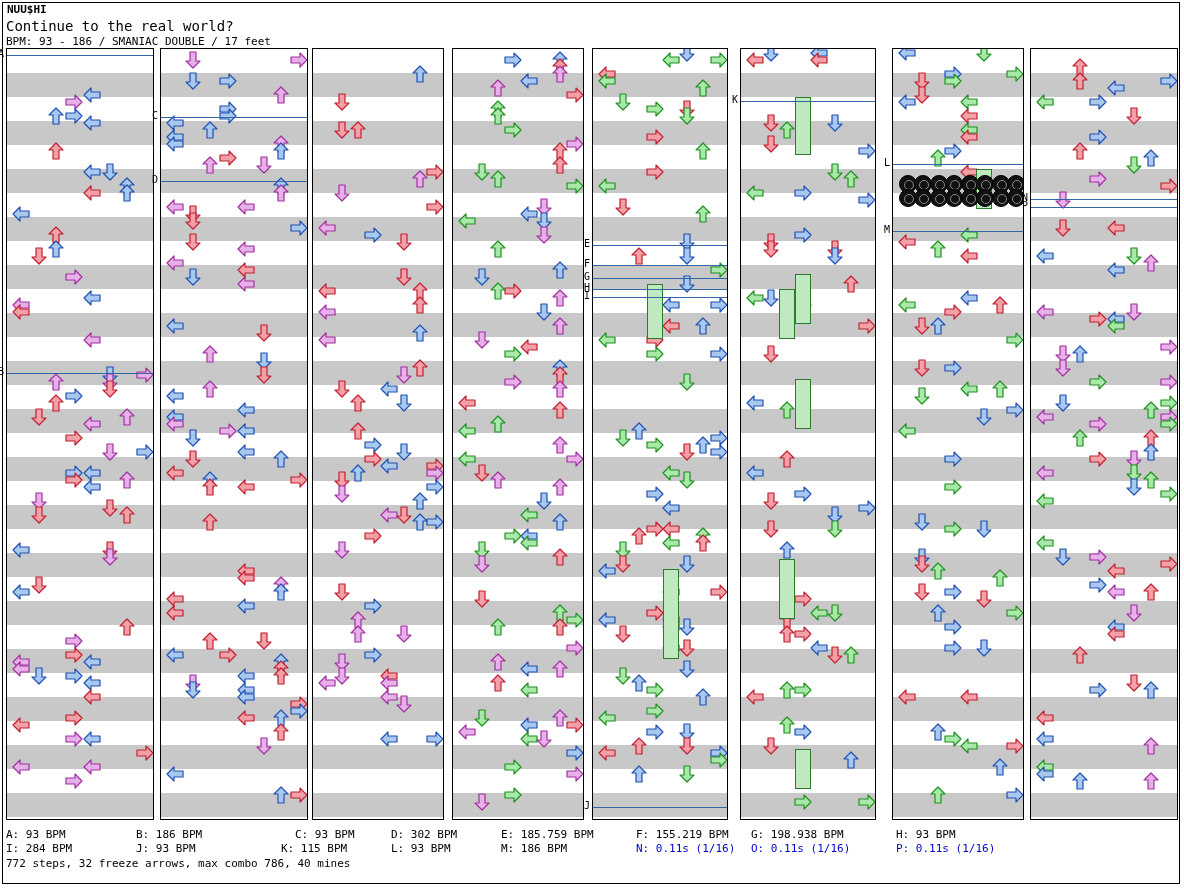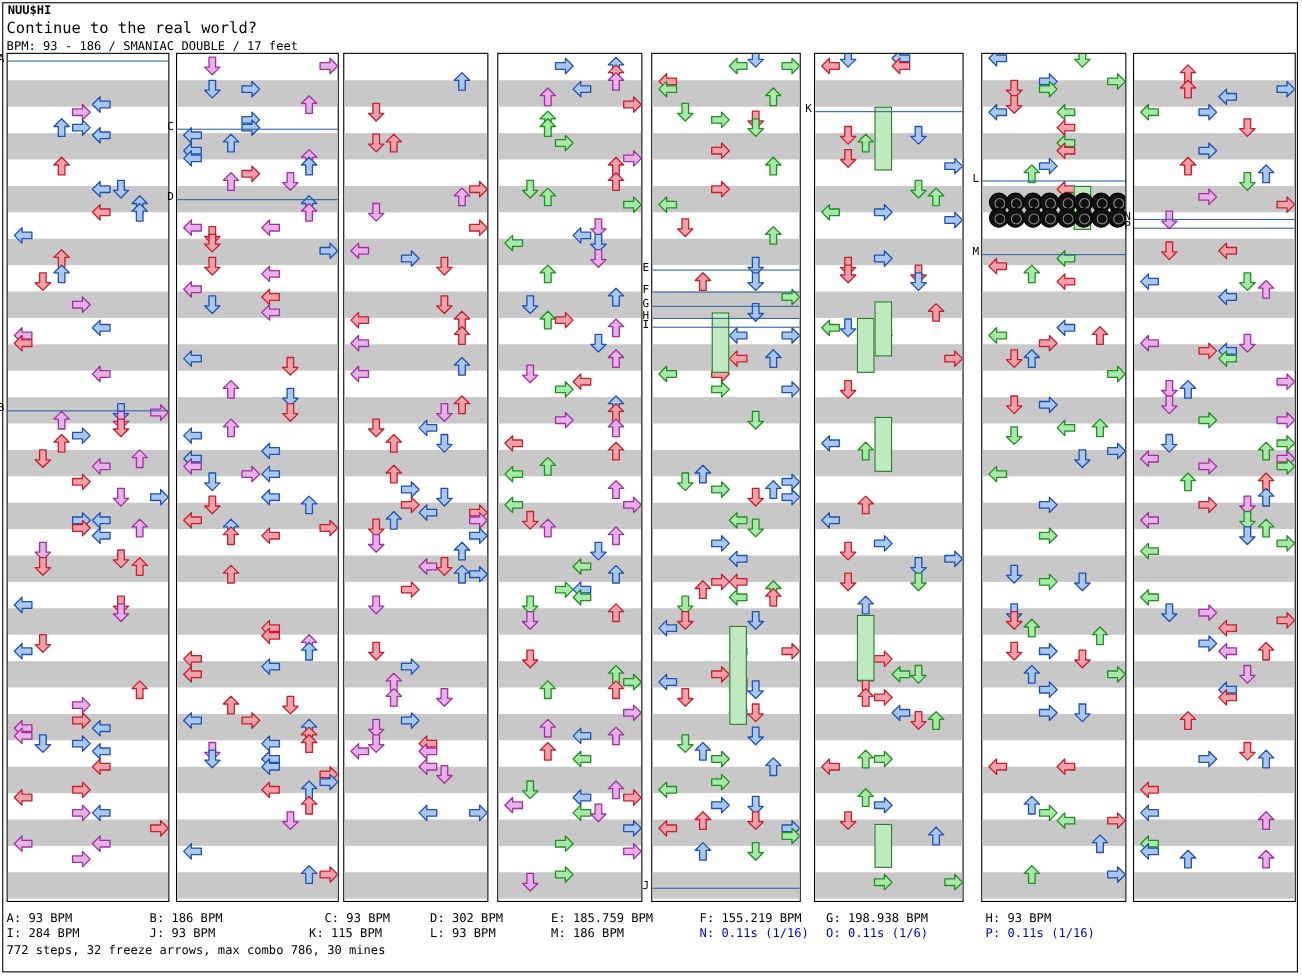--- a/index.html
+++ b/index.html
@@ -4193,25 +4193,25 @@
     <div class="fcol" style="left: 136px; top: 20px;">J: 93 BPM</div>
     <div class="fcol" style="left: 281px; top: 6px; margin-left: 14px;">C: 93 BPM</div>
     <div class="fcol" style="left: 281px; top: 20px;">K: 115 BPM</div>
     <div class="fcol" style="left: 391px; top: 6px;">D: 302 BPM</div>
     <div class="fcol" style="left: 391px; top: 20px;">L: 93 BPM</div>
     <div class="fcol" style="left: 501px; top: 6px;">E: 185.759 BPM</div>
     <div class="fcol" style="left: 501px; top: 20px;">M: 186 BPM</div>
     <div class="fcol" style="left: 636px; top: 6px;">F: 155.219 BPM</div>
     <div class="fcol blue" style="left: 636px; top: 20px;">N: 0.11s (1/16)</div>
     <div class="fcol" style="left: 751px; top: 6px;">G: 198.938 BPM</div>
-    <div class="fcol blue" style="left: 751px; top: 20px;">O: 0.11s (1/6)</div>
+    <div class="fcol blue" style="left: 751px; top: 20px;">O: 0.11s (1/16)</div>
     <div class="fcol" style="left: 896px; top: 6px;">H: 93 BPM</div>
     <div class="fcol blue" style="left: 896px; top: 20px;">P: 0.11s (1/16)</div>
   </div>
-<div class="summary">772 steps, 32 freeze arrows, max combo 786, 30 mines</div>
+<div class="summary">772 steps, 32 freeze arrows, max combo 786, 40 mines</div>
 
 <div class="marker" style="left: -2px; top: 49px;">A</div>
 <div class="marker" style="left: -2px; top: 367px;">B</div>
 <div class="marker" style="left: 152px; top: 111px;">C</div>
 <div class="marker" style="left: 152px; top: 175px;">D</div>
 <div class="marker" style="left: 584px; top: 239px;">E</div>
 <div class="marker" style="left: 584px; top: 259px;">F</div>
 <div class="marker" style="left: 584px; top: 272px;">G</div>
 <div class="marker" style="left: 584px; top: 283px;">H</div>
 <div class="marker" style="left: 584px; top: 291px;">I</div>

